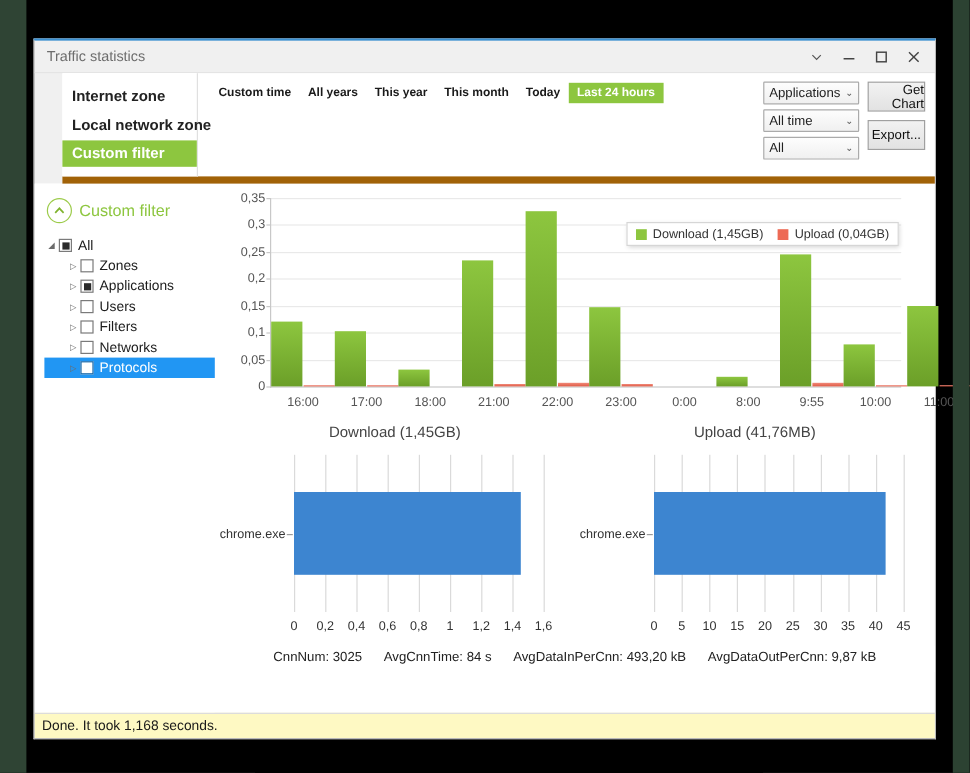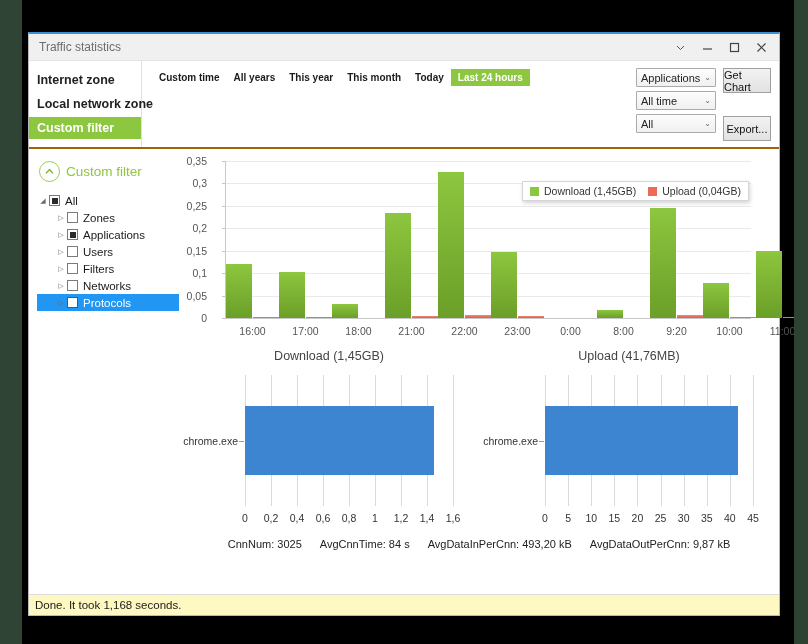--- a/index.html
+++ b/index.html
@@ -40,21 +40,21 @@
   }
   .win-ctrls{position:absolute;right:4px;top:0;height:26px;display:flex;align-items:center;}
   .win-btn{
     width:27px;height:26px;display:flex;align-items:center;justify-content:center;
     color:#4d4d4d;font-size:13px;line-height:1;
   }
   .win-btn svg{display:block;}
   
   .toolbar{
     flex:0 0 auto;background:#fff;position:relative;
-    display:flex;border-bottom:2px solid #a16207;
+    display:flex;border-bottom:6px solid #a16207;margin-left:23px;
   }
   .zonecol{
     width:112px;flex:0 0 112px;padding:6px 0 6px 0;
     border-right:1px solid #e0e0e0;background:#fff;
   }
   .zone-item{
     font-size:12.5px;font-weight:bold;color:#222;
     padding:4px 8px;margin:2px 0;white-space:nowrap;
   }
   .zone-item.active{background:#8dc63f;color:#fff;}
@@ -74,21 +74,21 @@
   .selects{display:flex;flex-direction:column;gap:4px;}
   .sel{
     width:80px;height:19px;box-sizing:border-box;
     background:linear-gradient(#fdfdfd,#f0f0f0);
     border:1px solid #aaa;border-radius:1px;
     font-size:11px;color:#222;
     display:flex;align-items:center;padding:0 4px;position:relative;
   }
   .sel .lbl{flex:1;overflow:hidden;white-space:nowrap;}
   .sel .chev{font-size:8px;color:#666;}
-  .btncol{display:flex;flex-direction:column;gap:23px;}
+  .btncol{display:flex;flex-direction:column;gap:7px;text-align:right;}
   .pbtn{
     width:48px;height:25px;box-sizing:border-box;
     background:linear-gradient(#f2f2f2,#e2e2e2);
     border:1px solid #a0a0a0;
     font-size:11px;color:#111;
     display:flex;align-items:center;justify-content:center;
   }
   
   .body{flex:1;display:flex;background:#fff;min-height:0;}
   .sidebar{
@@ -122,21 +122,21 @@
   }
   .mainchart{
     position:relative;height:190px;margin:6px 12px 0 0;
   }
   .plot{
     position:absolute;left:46px;right:16px;top:6px;bottom:26px;
     border-left:1px solid #c8c8c8;border-bottom:1px solid #c8c8c8;
   }
   .gridline{position:absolute;left:0;right:0;height:1px;background:#e9e9e9;}
   .ytick{
-    position:absolute;right:100%;margin-right:19px;transform:translateY(-50%);
+    position:absolute;right:100%;margin-right:5px;transform:translateY(-50%);
     font-size:10.5px;color:#555;white-space:nowrap;
   }
   .ytickmark{position:absolute;right:100%;width:4px;height:1px;background:#c8c8c8;}
   .bars{position:absolute;inset:0;display:flex;align-items:flex-end;}
   .slot{flex:1;position:relative;height:100%;display:flex;align-items:flex-end;justify-content:center;gap:1px;}
   .bar-dl{
     width:26px;background:linear-gradient(#8dc63f,#6b9f28);
   }
   .bar-ul{
     width:26px;background:linear-gradient(#f08a7a,#e05a45);min-height:0;
@@ -369,21 +369,21 @@
                   <div class="xtick">0:00</div>
                 </div>
                 <div class="slot">
                   <div class="bar-dl" style="height: 4.85714%;"></div>
                   <div class="bar-ul" style="height: 0%;"></div>
                   <div class="xtick">8:00</div>
                 </div>
                 <div class="slot">
                   <div class="bar-dl" style="height: 70.2857%;"></div>
                   <div class="bar-ul" style="height: 1.71429%;"></div>
-                  <div class="xtick">9:20</div>
+                  <div class="xtick">9:55</div>
                 </div>
                 <div class="slot">
                   <div class="bar-dl" style="height: 22.2857%;"></div>
                   <div class="bar-ul" style="height: 0.571429%;"></div>
                   <div class="xtick">10:00</div>
                 </div>
                 <div class="slot">
                   <div class="bar-dl" style="height: 42.5714%;"></div>
                   <div class="bar-ul" style="height: 0.571429%;"></div>
                   <div class="xtick">11:00</div>

